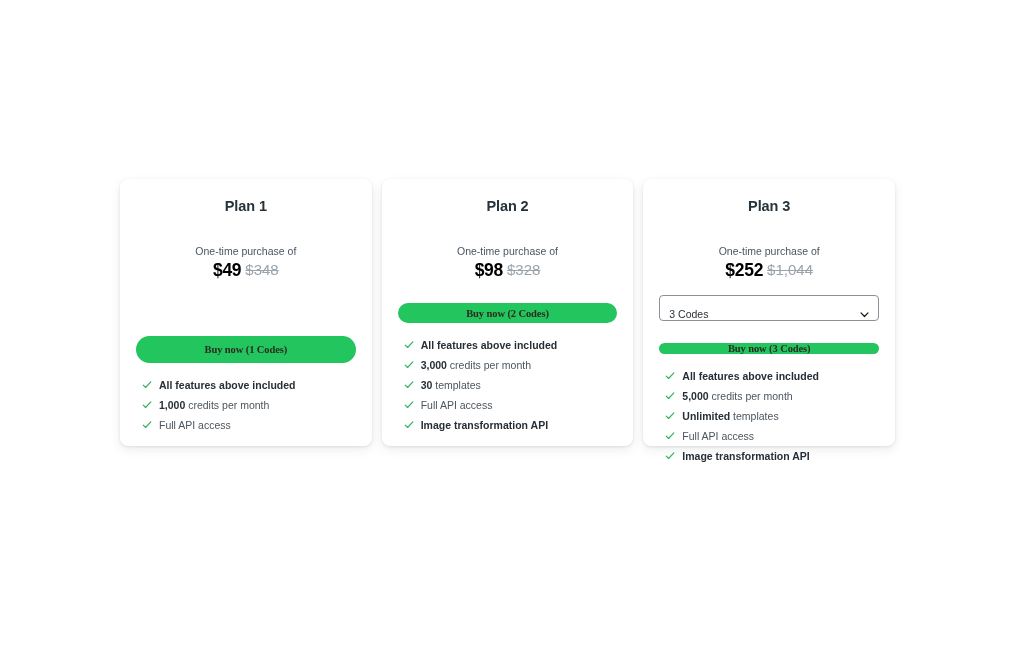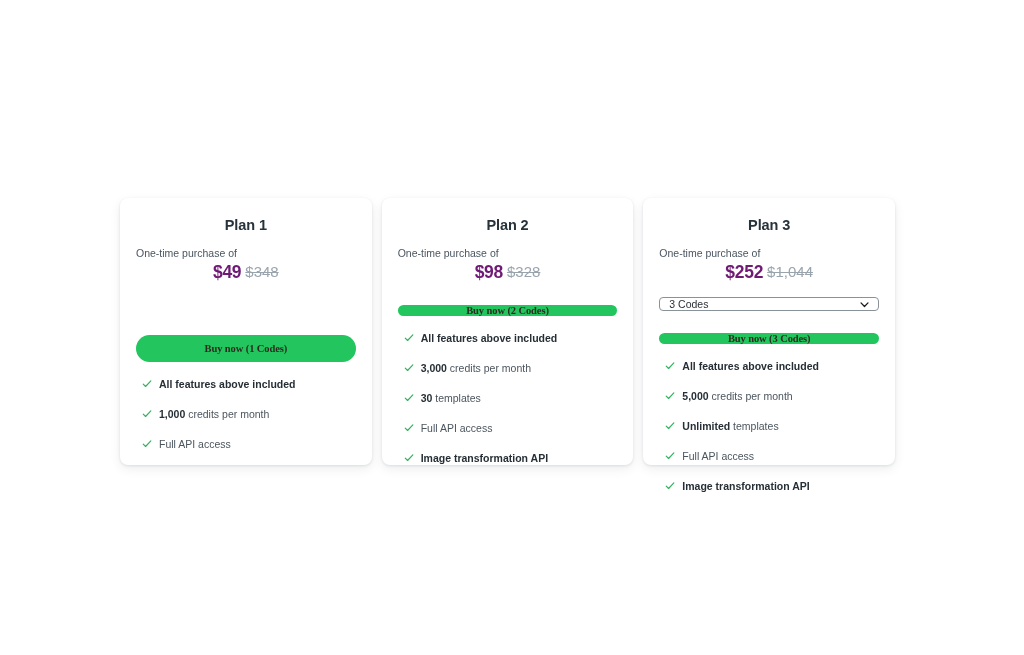--- a/index.html
+++ b/index.html
@@ -8,21 +8,21 @@
     width: 1024px;
     height: 655px;
     background: #ffffff;
     font-family: "Liberation Sans", sans-serif;
     -webkit-font-smoothing: antialiased;
   }
 
   .pricing-wrap {
     position: absolute;
     left: 120px;
-    top: 198px;
+    top: 179px;
     width: 775px;
     height: 267px;
     display: flex;
     gap: 10px;
   }
 
   .plan-card {
     width: 253px;
     background: #ffffff;
     border-radius: 8px;
@@ -36,35 +36,36 @@
   .plan-title {
     text-align: center;
     font-size: 14.5px;
     font-weight: bold;
     color: #26333b;
     letter-spacing: -0.1px;
     margin-top: 3px;
   }
 
   .plan-subtitle {
+    text-align: center;
     font-size: 10.5px;
     color: #4a5560;
-    margin-top: 14px;
+    margin-top: 31px;
   }
 
   .price-row {
     text-align: center;
     margin-top: 3px;
     white-space: nowrap;
   }
 
   .price-current {
     font-size: 17.5px;
     font-weight: bold;
-    color: #701a75;
+    color: #000000;
     letter-spacing: -0.3px;
     margin-top: 32px;
   }
 
   .price-old {
     font-size: 15px;
     color: #9aa4ad;
     text-decoration: line-through;
     margin-left: 4px;
     position: relative;
@@ -73,21 +74,21 @@
 
   .code-select {
     margin-top: 14px;
     height: 27px;
     border: 1px solid #8a9299;
     border-radius: 4px;
     background: #ffffff;
     display: flex;
     align-items: center;
     justify-content: space-between;
-    padding: 0 8px 0 9px;
+    padding: 12px 8px 0 9px;
     font-size: 10.5px;
     color: #2b3137;
     cursor: pointer;
   }
 
   .chevron-icon {
     width: 11px;
     height: 11px;
     display: block;
   }
@@ -109,21 +110,21 @@
     display: flex;
     align-items: center;
     justify-content: center;
   }
 
   .feature-list {
     list-style: none;
     margin-top: 16px;
     display: flex;
     flex-direction: column;
-    gap: 17px;
+    gap: 7px;
     padding-left: 6px;
   }
 
   .feature-item {
     display: flex;
     align-items: flex-start;
     gap: 7px;
     font-size: 10.5px;
     line-height: 13px;
     color: #4b555e;

